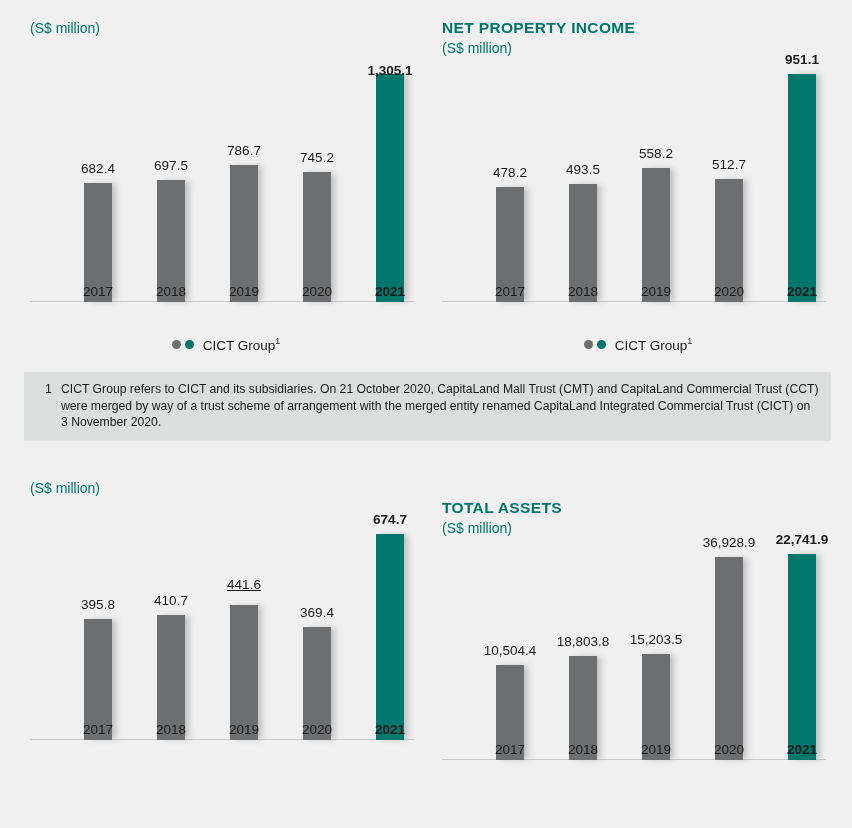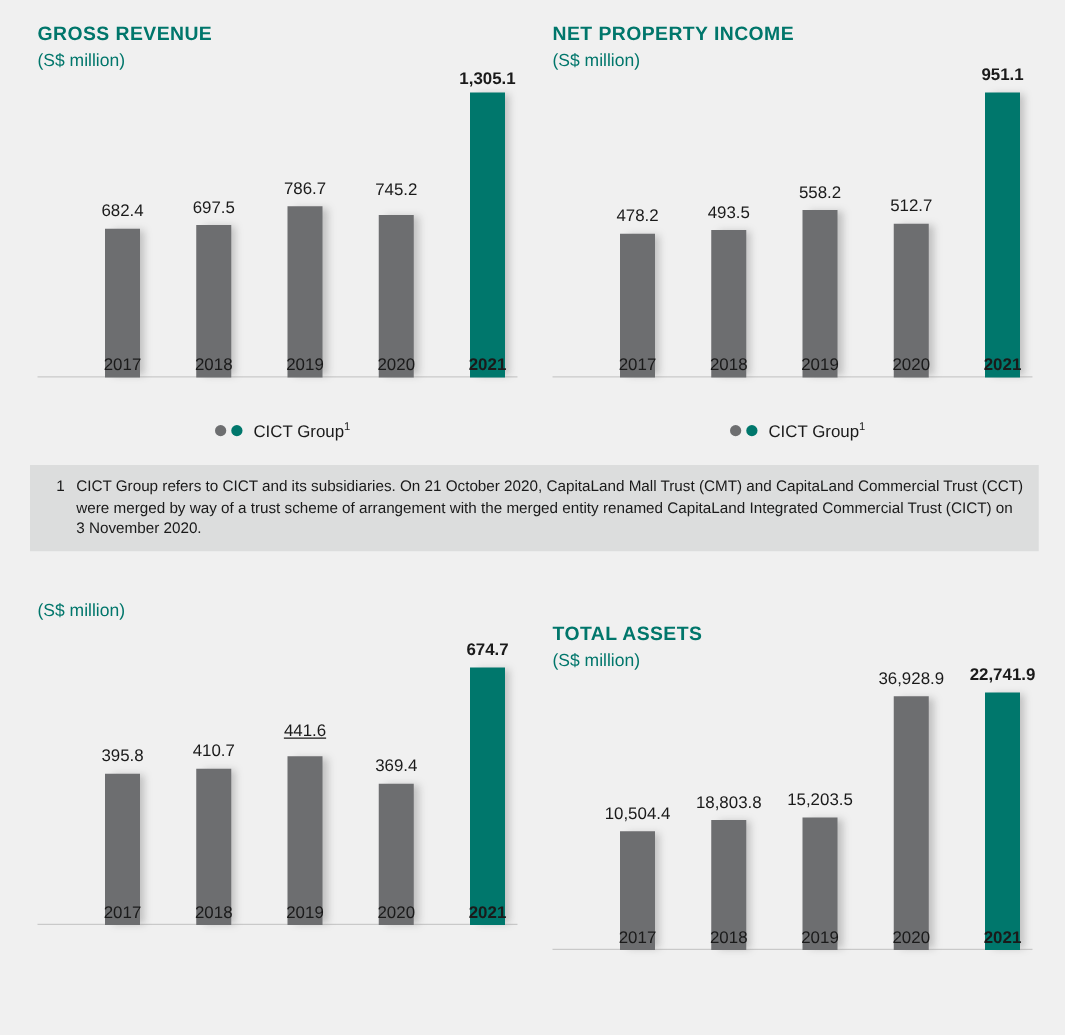--- a/index.html
+++ b/index.html
@@ -180,21 +180,20 @@
     color: #1a1a1a;
     line-height: 16.5px;
   }
 </style>
 </head>
 <body>
 
 <div class="page">
 
   <div class="panel tl">
-    <div class="panel-title">GROSS REVENUE</div>
     <div class="panel-unit">(S$ million)</div>
 
     <div class="plot">
       <div class="axis-line"></div>
       <div class="bars">
           <div class="bar-slot" style="left: 36px;">
             <div class="bar-wrap" style="height: 119px;">
               <div class="bar" style="height: 119px;"></div>
             </div>
             <div class="bar-value" style="bottom: 126px;">682.4</div>
@@ -208,27 +207,27 @@
           <div class="bar-slot" style="left: 182px;">
             <div class="bar-wrap" style="height: 137px;">
               <div class="bar" style="height: 137px;"></div>
             </div>
             <div class="bar-value" style="bottom: 144px;">786.7</div>
           </div>
           <div class="bar-slot" style="left: 255px;">
             <div class="bar-wrap" style="height: 130px;">
               <div class="bar" style="height: 130px;"></div>
             </div>
-            <div class="bar-value" style="bottom: 143px;">745.2</div>
+            <div class="bar-value" style="bottom: 137px;">745.2</div>
           </div>
           <div class="bar-slot" style="left: 328px;">
             <div class="bar-wrap" style="height: 228px;">
               <div class="bar highlight" style="height: 228px;"></div>
             </div>
-            <div class="bar-value bold" style="bottom: 232px; margin-top: 19px;">1,305.1</div>
+            <div class="bar-value bold" style="bottom: 224px; margin-top: 19px;">1,305.1</div>
           </div>
         </div>
       <div class="x-axis-labels">
           <div class="x-slot" style="left: 36px;">
             <div class="x-label">2017</div>
           </div>
           <div class="x-slot" style="left: 109px;">
             <div class="x-label">2018</div>
           </div>
           <div class="x-slot" style="left: 182px;">

